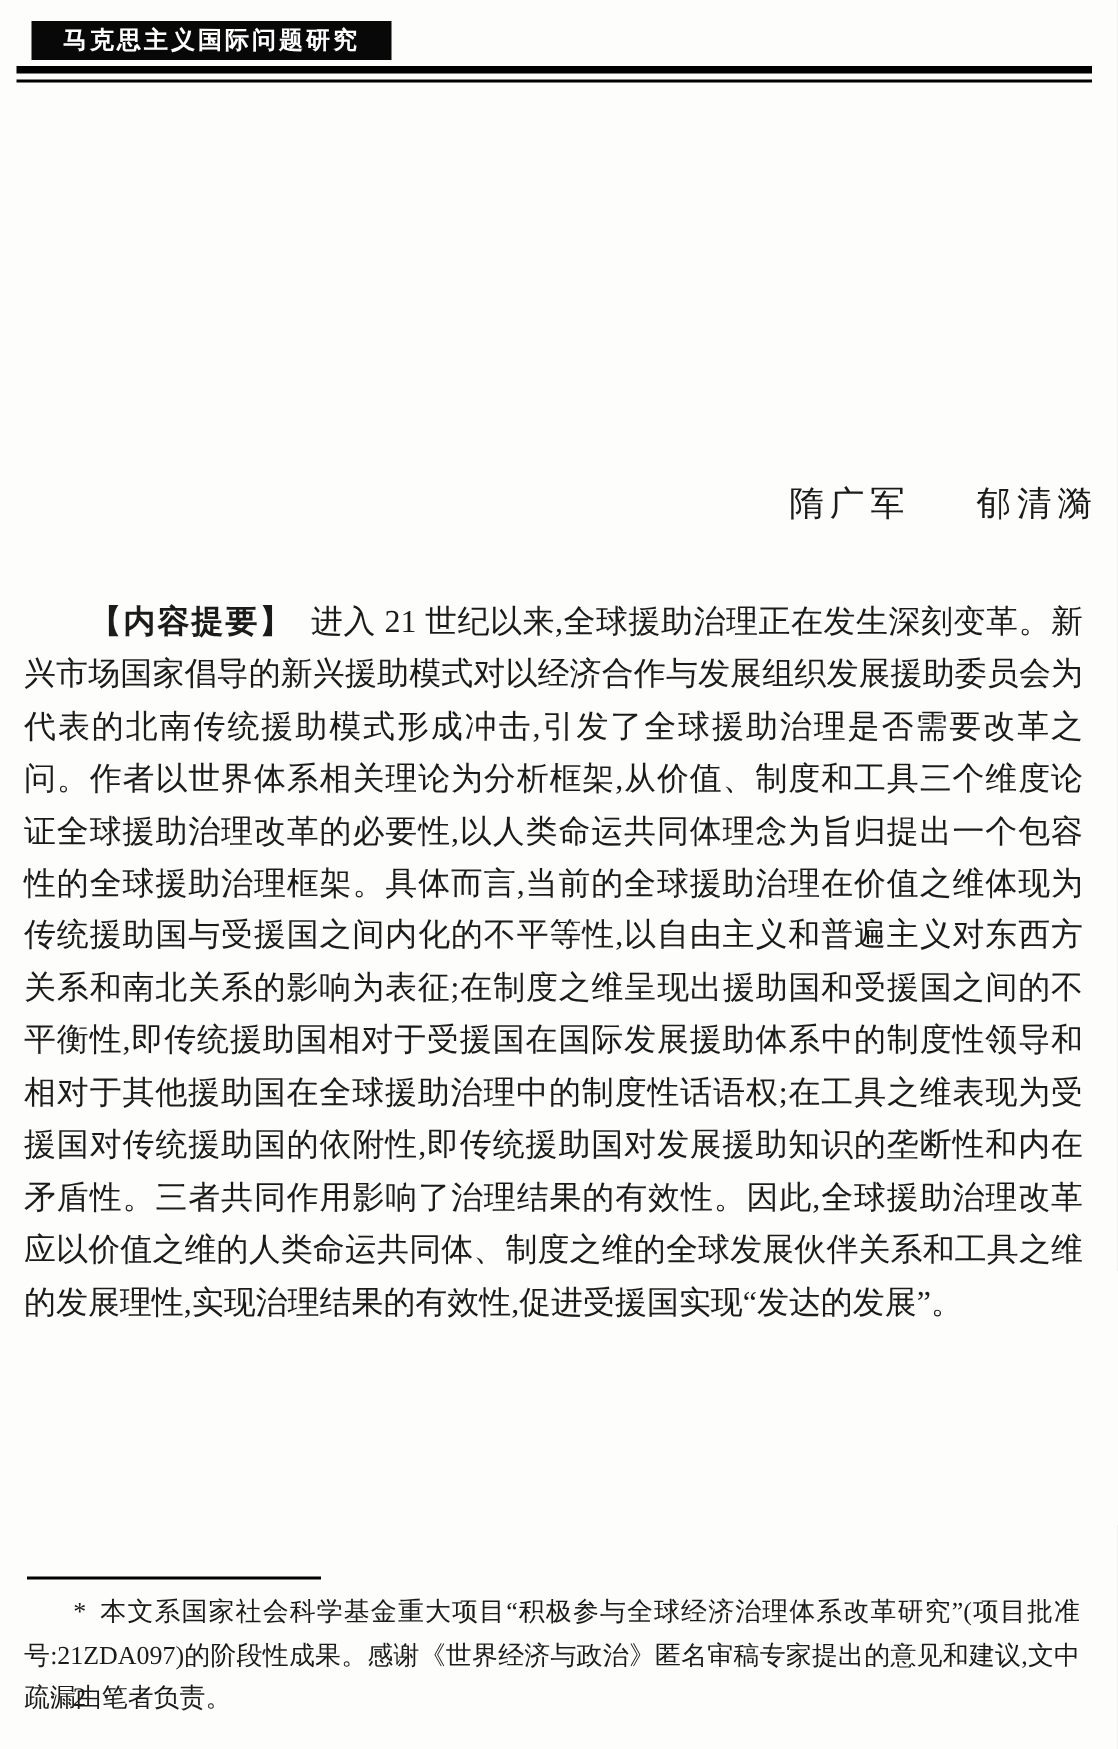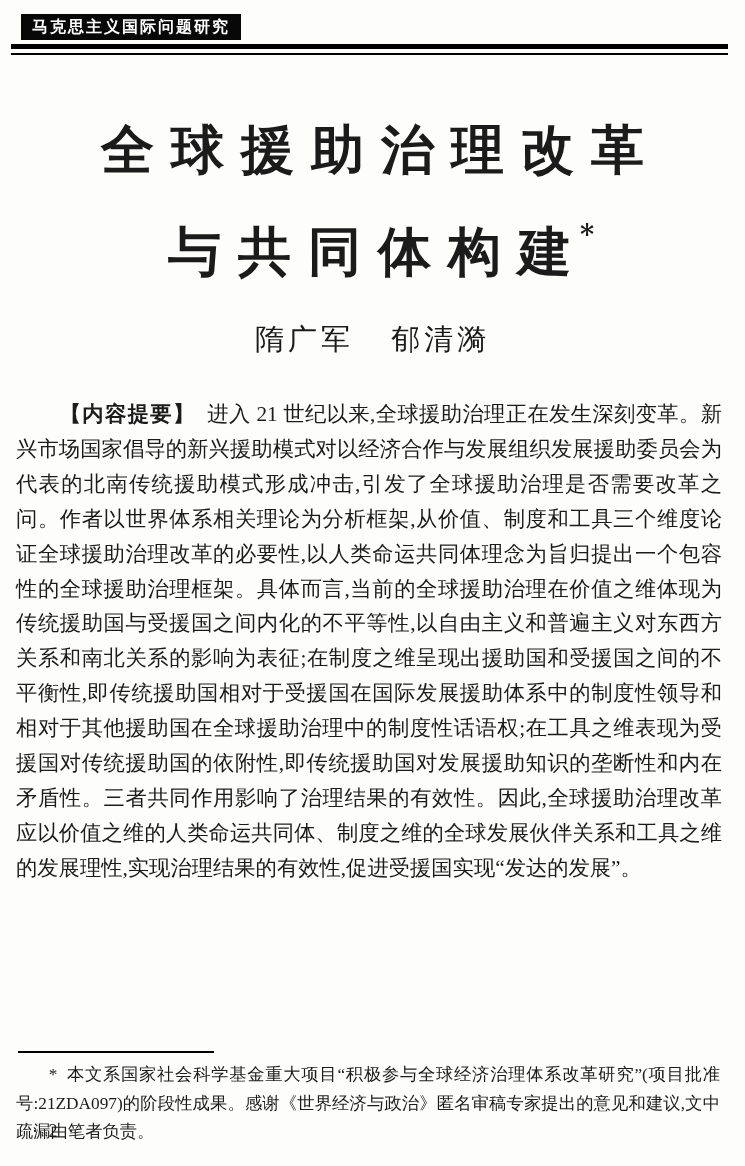--- a/index.html
+++ b/index.html
@@ -10,21 +10,21 @@
     background:#fdfdfc;
     color:#1b1b1b;
     font-family:"Liberation Serif","DejaVu Serif",serif;
     overflow:hidden;
   }
   
   .masthead-box{
     position:absolute;left:21px;top:14px;height:26px;
     background:#080808;color:#ffffff;
     display:flex;align-items:center;
-    padding:0 11px;
+    padding:0 21px;
     font-family:"Liberation Sans","DejaVu Sans",sans-serif;
     font-weight:bold;font-size:16px;letter-spacing:2px;
   }
   .rules{position:absolute;left:11px;top:44px;width:717px;}
   .rule-thick{height:5px;background:#000;}
   .rule-thin{height:2px;background:#000;margin-top:4px;}
   
   .title-block{
     position:absolute;top:116px;left:0;width:100%;
     text-align:center;
@@ -38,21 +38,21 @@
   }
   .title-line + .title-line{margin-top:20px;}
   .title-fn-marker{
     font-size:27px;font-weight:bold;
     vertical-align:26px;letter-spacing:0;
     margin-left:-8px;
   }
   
   .authors{
     position:absolute;top:320px;left:0;width:100%;
-    text-align:center;font-size:29px;letter-spacing:4px;
+    text-align:right;font-size:23px;letter-spacing:4px;font-family:Liberation Mono, monospace;
   }
   .authors .author{margin:0 13px;}
   
   .content{
     position:absolute;top:397px;left:16px;width:706px;
     font-size:21.3px;line-height:34.9px;
     text-align:justify;text-justify:inter-ideograph;
   }
   .content p{margin:0;text-indent:2.05em;}
   .fm-label{
@@ -87,24 +87,20 @@
 
   <div class="masthead-box">
     <span>马克思主义国际问题研究</span>
   </div>
 
   <div class="rules">
     <div class="rule-thick"></div>
     <div class="rule-thin"></div>
   </div>
 
-  <div class="title-block">
-    <h1 class="title-line">全球援助治理改革</h1>
-    <h1 class="title-line"><span>与共同体构建</span><sup class="title-fn-marker">*</sup></h1>
-  </div>
 
   <div class="authors">
     <span class="author">隋广军</span>
     <span class="author">郁清漪</span>
   </div>
 
   <div class="content">
 
     <p><span class="fm-label">【内容提要】</span><span>进入 21 世纪以来,全球援助治理正在发生深刻变革。新兴市场国家倡导的新兴援助模式对以经济合作与发展组织发展援助委员会为代表的北南传统援助模式形成冲击,引发了全球援助治理是否需要改革之问。作者以世界体系相关理论为分析框架,从价值、制度和工具三个维度论证全球援助治理改革的必要性,以人类命运共同体理念为旨归提出一个包容性的全球援助治理框架。具体而言,当前的全球援助治理在价值之维体现为传统援助国与受援国之间内化的不平等性,以自由主义和普遍主义对东西方关系和南北关系的影响为表征;在制度之维呈现出援助国和受援国之间的不平衡性,即传统援助国相对于受援国在国际发展援助体系中的制度性领导和相对于其他援助国在全球援助治理中的制度性话语权;在工具之维表现为受援国对传统援助国的依附性,即传统援助国对发展援助知识的垄断性和内在矛盾性。三者共同作用影响了治理结果的有效性。因此,全球援助治理改革应以价值之维的人类命运共同体、制度之维的全球发展伙伴关系和工具之维的发展理性,实现治理结果的有效性,促进受援国实现“发达的发展”。</span></p>
 

